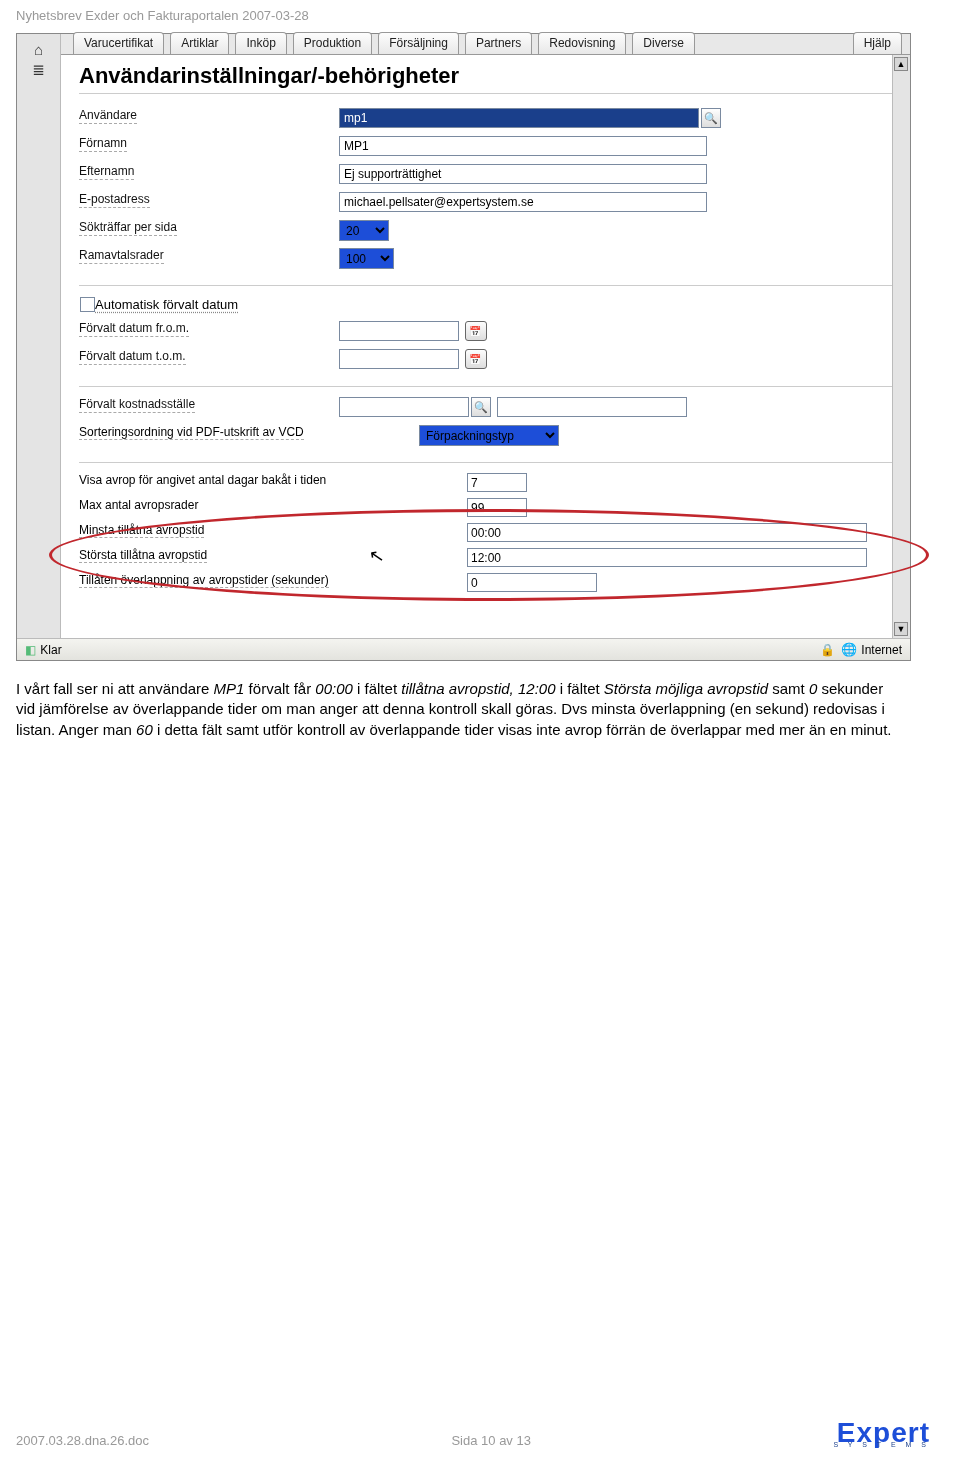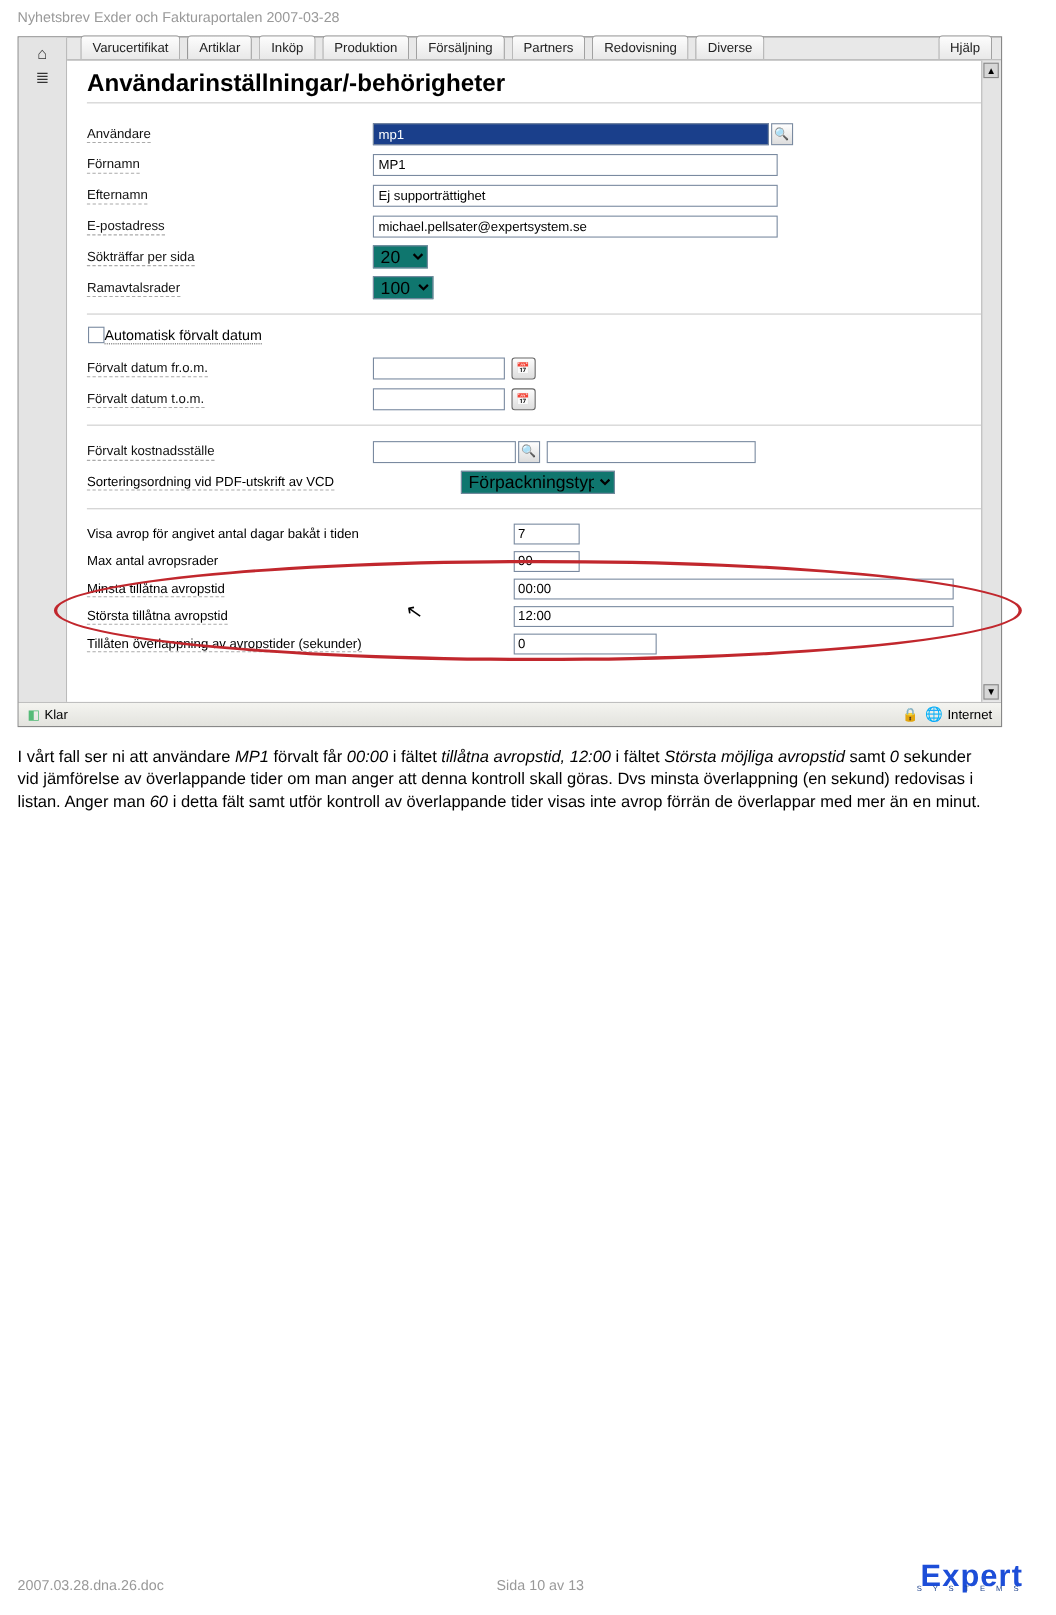--- a/index.html
+++ b/index.html
@@ -27,37 +27,37 @@
   .tab:last-child { margin-left: auto; margin-right: 8px; }
 
   
   .panel { background: #fff; border-top: 1px solid #999; flex:1; position: relative; padding: 8px 18px 40px 18px; }
   .panel-right-border { position:absolute; right:0; top:0; bottom:0; width:18px; background:#e4e4e4; border-left:1px solid #bbb; }
   .scroll-up { position:absolute; right:2px; top:2px; width:14px; height:14px; background:#d6d6d6; border:1px solid #888; font-size:9px; text-align:center; line-height:12px; }
   .scroll-down { position:absolute; right:2px; bottom:2px; width:14px; height:14px; background:#d6d6d6; border:1px solid #888; font-size:9px; text-align:center; line-height:12px; }
 
   .panel h2 { font-family: "Trebuchet MS", Verdana, sans-serif; font-weight: bold; font-size: 22px; margin: 0 0 14px 0; border-bottom: 1px solid #ccc; padding-bottom: 4px; }
 
-  .row { display:flex; align-items:center; min-height:27px; margin-bottom:1px; }
+  .row { display:flex; align-items:flex-start; min-height:27px; margin-bottom:1px; }
   .lbl { width: 260px; font-size: 12px; color:#111; }
   .lbl.dotted { border-bottom: 1px dashed #aaa; display:inline-block; padding-bottom:1px; width:auto; }
   .lbl.dotted-wrap { width:260px; }
 
   .txtinput {
     height: 20px; border: 1px solid #7a8aa0; background:#fff;
     font-size: 12px; padding: 1px 4px; font-family: inherit;
   }
   .txtinput.sel { background:#1a3f8b; color:#fff; }
   .w-lg { width: 360px; }
   .w-lg2 { width: 368px; }
   .iconbtn {
     width:20px; height:20px; border:1px solid #7a8aa0; background:linear-gradient(#fefefe,#ddd);
     display:inline-flex; align-items:center; justify-content:center; font-size:11px; margin-left:2px;
   }
-  .select { height:21px; border:1px solid #7a8aa0; background:#0f766e; font-size:16px; padding:1px 2px; }
+  .select { height:21px; border:1px solid #7a8aa0; background:#1d4ed8; font-size:12px; padding:1px 2px; }
 
   .hr { border-top:1px solid #ccc; margin: 10px 0; }
 
   .checkbox { width:15px; height:15px; border:1px solid #7a8aa0; background:#fff; display:inline-block; vertical-align:middle; }
   .cbrow { display:flex; align-items:center; gap:0; margin:6px 0 8px 0; border:1px solid transparent; }
   .cblabel { font-size:13px; text-decoration: underline dotted #888; text-underline-offset:3px; }
 
   .date-icon { width:22px; height:20px; border:1px solid #666; border-radius:3px; background:linear-gradient(#fdfdfd,#ddd); display:inline-flex; align-items:center; justify-content:center; font-size:10px; margin-left:6px; }
 
   .lbl-long { width: 340px; font-size:12px; display:flex; align-items:center; }

